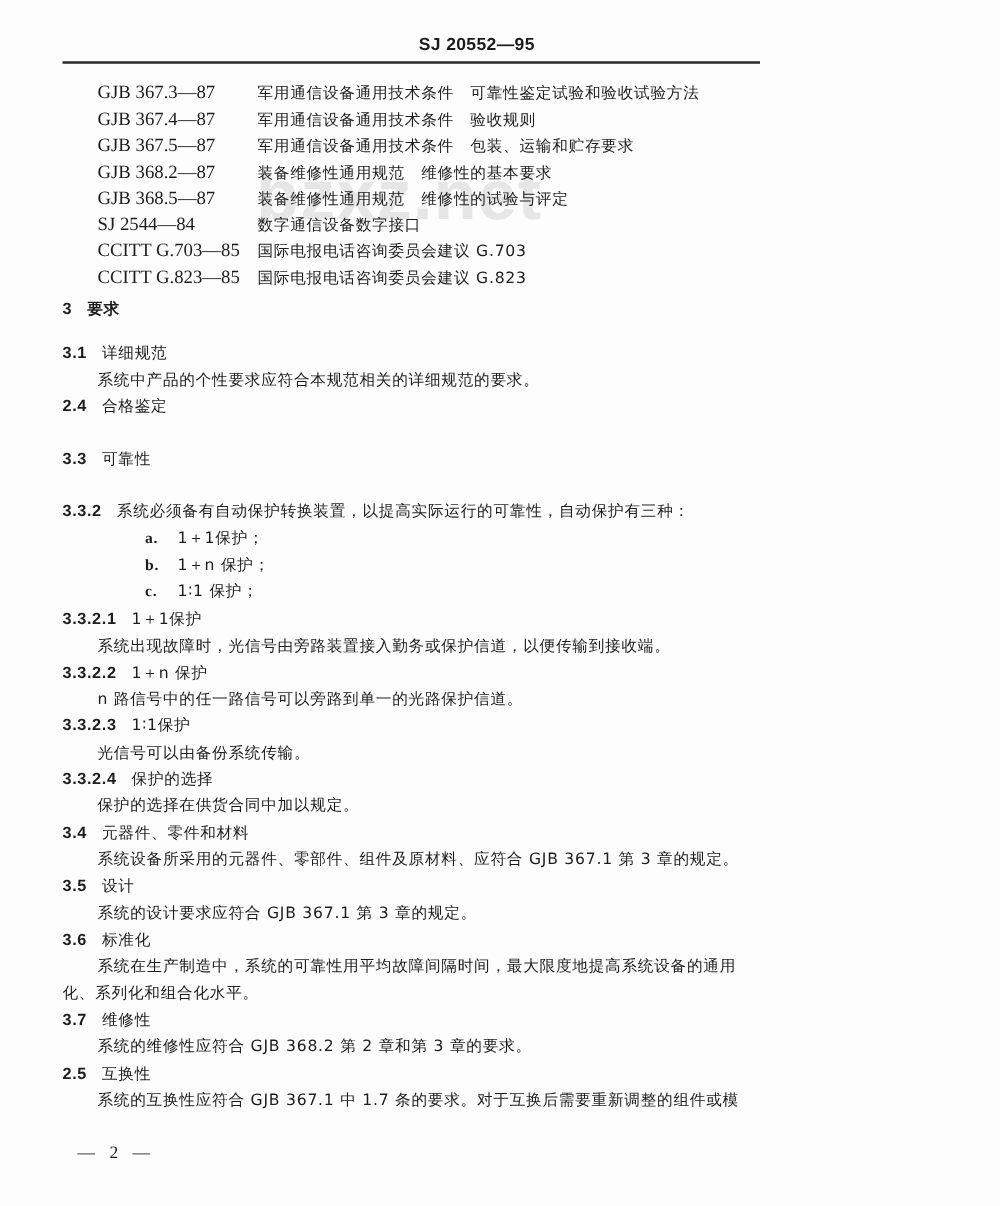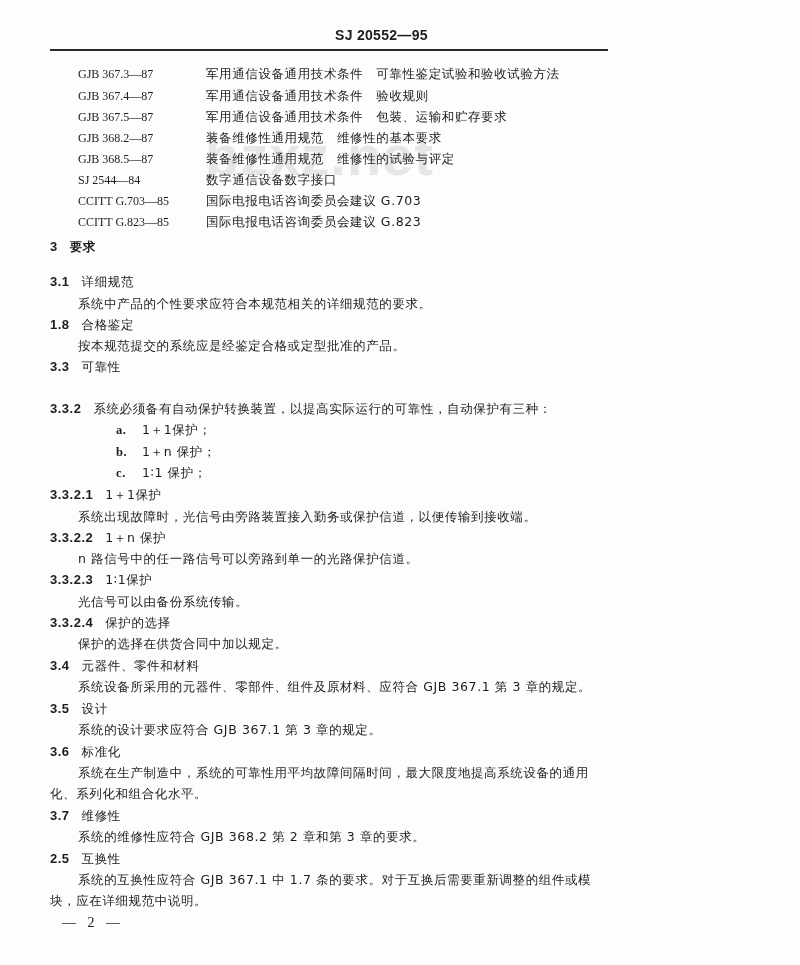--- a/index.html
+++ b/index.html
@@ -61,21 +61,21 @@
       height: 20px;
       font-size: 13px;
       line-height: 20px;
       z-index: 1;
       white-space: nowrap;
     }
     .ref-code {
       position: absolute;
       left: 78px;
       font-family: "Liberation Serif", "DejaVu Serif", serif;
-      font-size: 12px;
+      font-size: 15px;
     }
     .ref-title {
       position: absolute;
       left: 206px;
       font-family: "DejaVu Sans", sans-serif;
       font-size: 12.5px;
       letter-spacing: 0.6px;
     }
     .line {
       position: absolute;
@@ -165,23 +165,22 @@
   <div class="line head" style="top:237px">
     <span class="sec-num">3</span><span class="sec-title" style="font-weight:bold">要求</span>
   </div>
 
   <div class="line head" style="top:272px">
     <span class="sec-num">3.1</span><span class="sec-title">详细规范</span>
   </div>
   <div class="line body" style="top:294px">系统中产品的个性要求应符合本规范相关的详细规范的要求。</div>
 
   <div class="line head" style="top:315px">
-    <span class="sec-num">1.8</span><span class="sec-title">合格鉴定</span>
-  </div>
-  <div class="line body" style="top:336px">按本规范提交的系统应是经鉴定合格或定型批准的产品。</div>
+    <span class="sec-num">2.4</span><span class="sec-title">合格鉴定</span>
+  </div>
 
   <div class="line head" style="top:357px">
     <span class="sec-num">3.3</span><span class="sec-title">可靠性</span>
   </div>
 
 
   <div class="line head" style="top:399px">
     <span class="sec-num">3.3.2</span><span class="sec-title">系统必须备有自动保护转换装置，以提高实际运行的可靠性，自动保护有三种：</span>
   </div>
   <div class="line list-item" style="top:420px">
@@ -232,16 +231,15 @@
 
   <div class="line head" style="top:806px">
     <span class="sec-num">3.7</span><span class="sec-title">维修性</span>
   </div>
   <div class="line body" style="top:827px">系统的维修性应符合 GJB 368.2 第 2 章和第 3 章的要求。</div>
 
   <div class="line head" style="top:849px">
     <span class="sec-num">2.5</span><span class="sec-title">互换性</span>
   </div>
   <div class="line body" style="top:870px">系统的互换性应符合 GJB 367.1 中 1.7 条的要求。对于互换后需要重新调整的组件或模</div>
-  <div class="line body-cont" style="top:891px">块，应在详细规范中说明。</div>
 
   <div class="page-num" style="top:915px">— 2 —</div>
 </div>
 
 </body></html>

